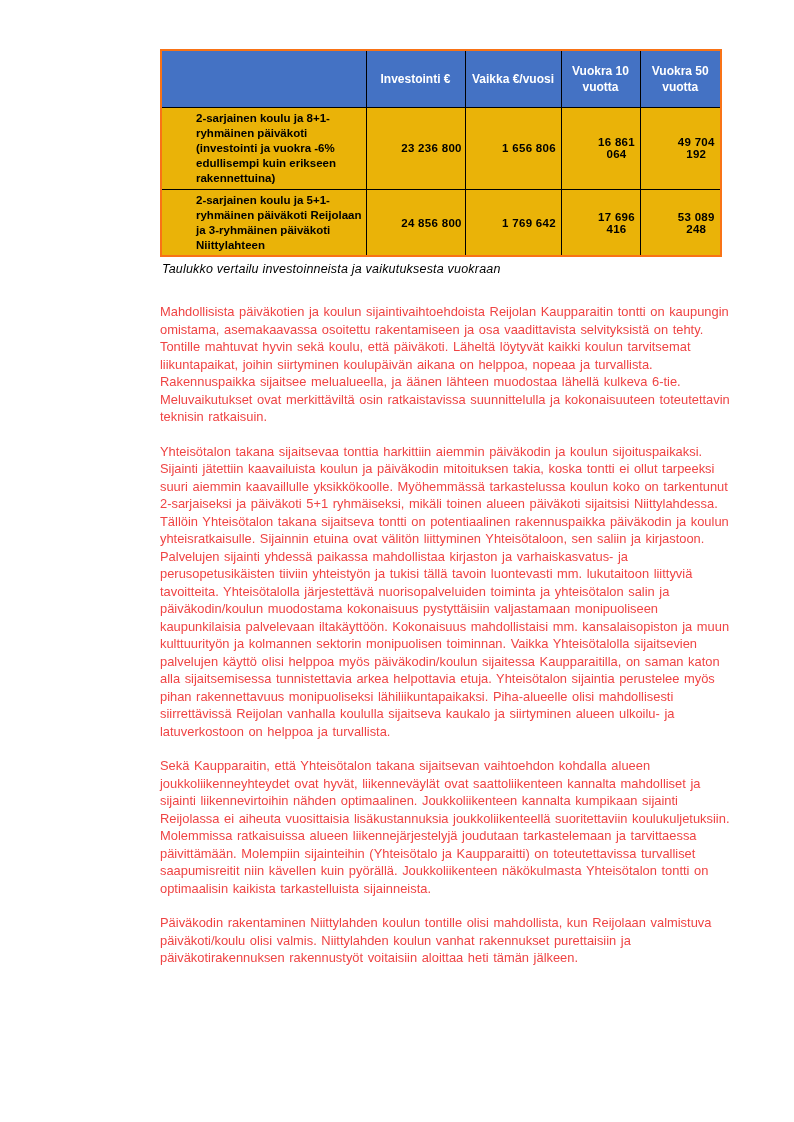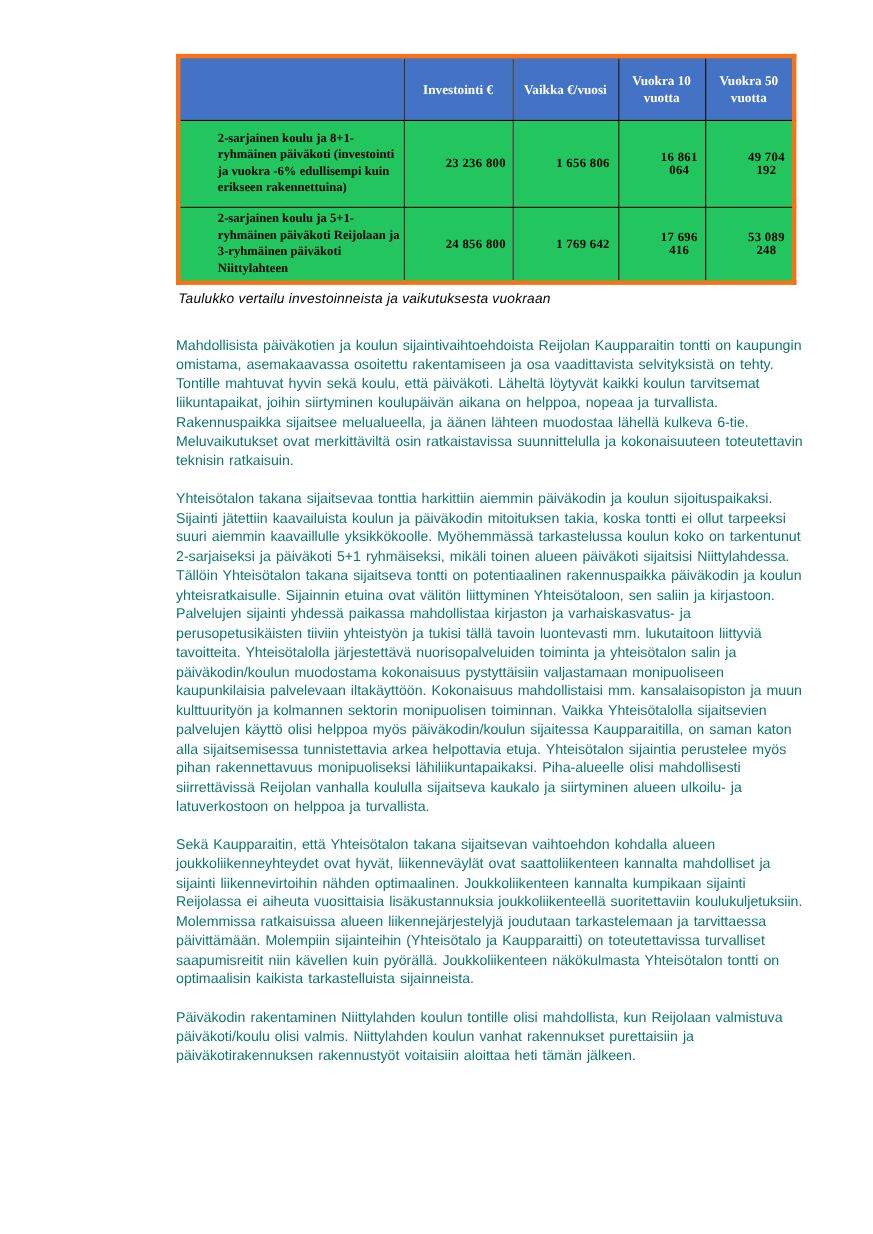--- a/index.html
+++ b/index.html
@@ -23,40 +23,39 @@
   .content {
     position: absolute;
     left: 160px;
     top: 49px;
     width: 578px;
   }
   table.cmp {
     border-collapse: collapse;
     table-layout: fixed;
     width: 560px;
-    border: 4px solid #f97316;
-    font-family: Liberation Serif, serif;
+    border: 2px solid #f97316;
   }
   table.cmp th, table.cmp td {
     border: 1px solid #000;
     overflow: hidden;
   }
   table.cmp thead th {
     background: #4472C4;
     color: #ffffff;
     font-weight: bold;
     font-size: 12px;
     line-height: 1.35;
     text-align: center;
     vertical-align: middle;
     height: 52px;
     padding: 2px 3px;
   }
   table.cmp td {
-    background: #22c55e;
+    background: #eab308;
     font-weight: bold;
     font-size: 11.5px;
     color: #000;
     padding-left: 34px;
   }
   td.row-label {
     text-align: left;
     vertical-align: middle;
     line-height: 1.3;
     padding: 3px 2px 3px 2px;
@@ -74,21 +73,21 @@
     font-style: italic;
     font-size: 12.5px;
     color: #000000;
     margin: 5px 0 27px 2px;
     letter-spacing: 0.2px;
   }
   p.body-par {
     font-size: 12.9px;
     line-height: 17.5px;
     margin: 0 0 17px 0;
-    color: #0f766e;
+    color: #ef4444;
     width: 578px;
     word-spacing: 1px;
   }
 </style>
 </head>
 <body>
 
 <div class="page">
   <div class="content">
 

